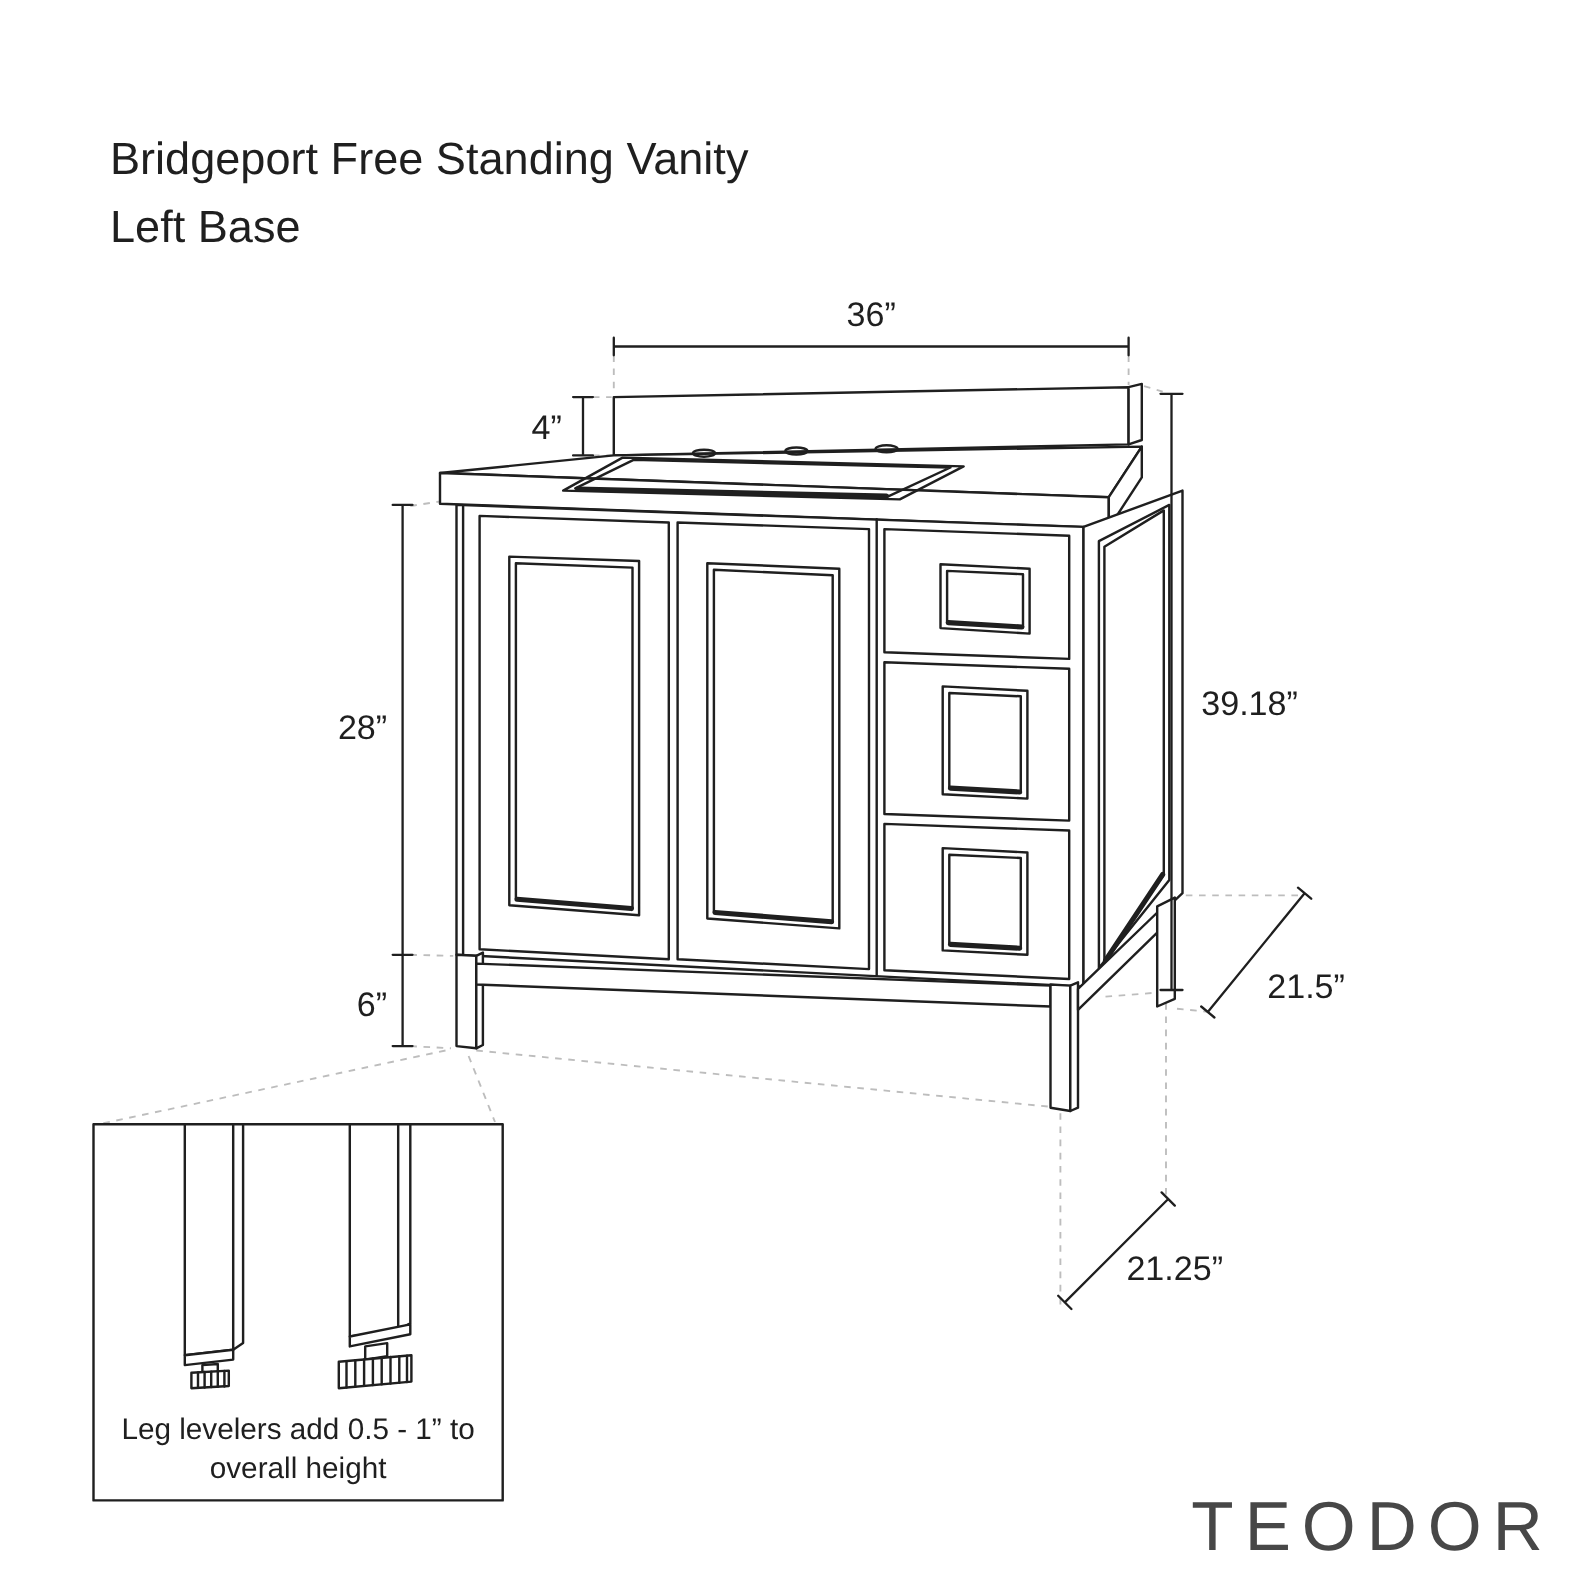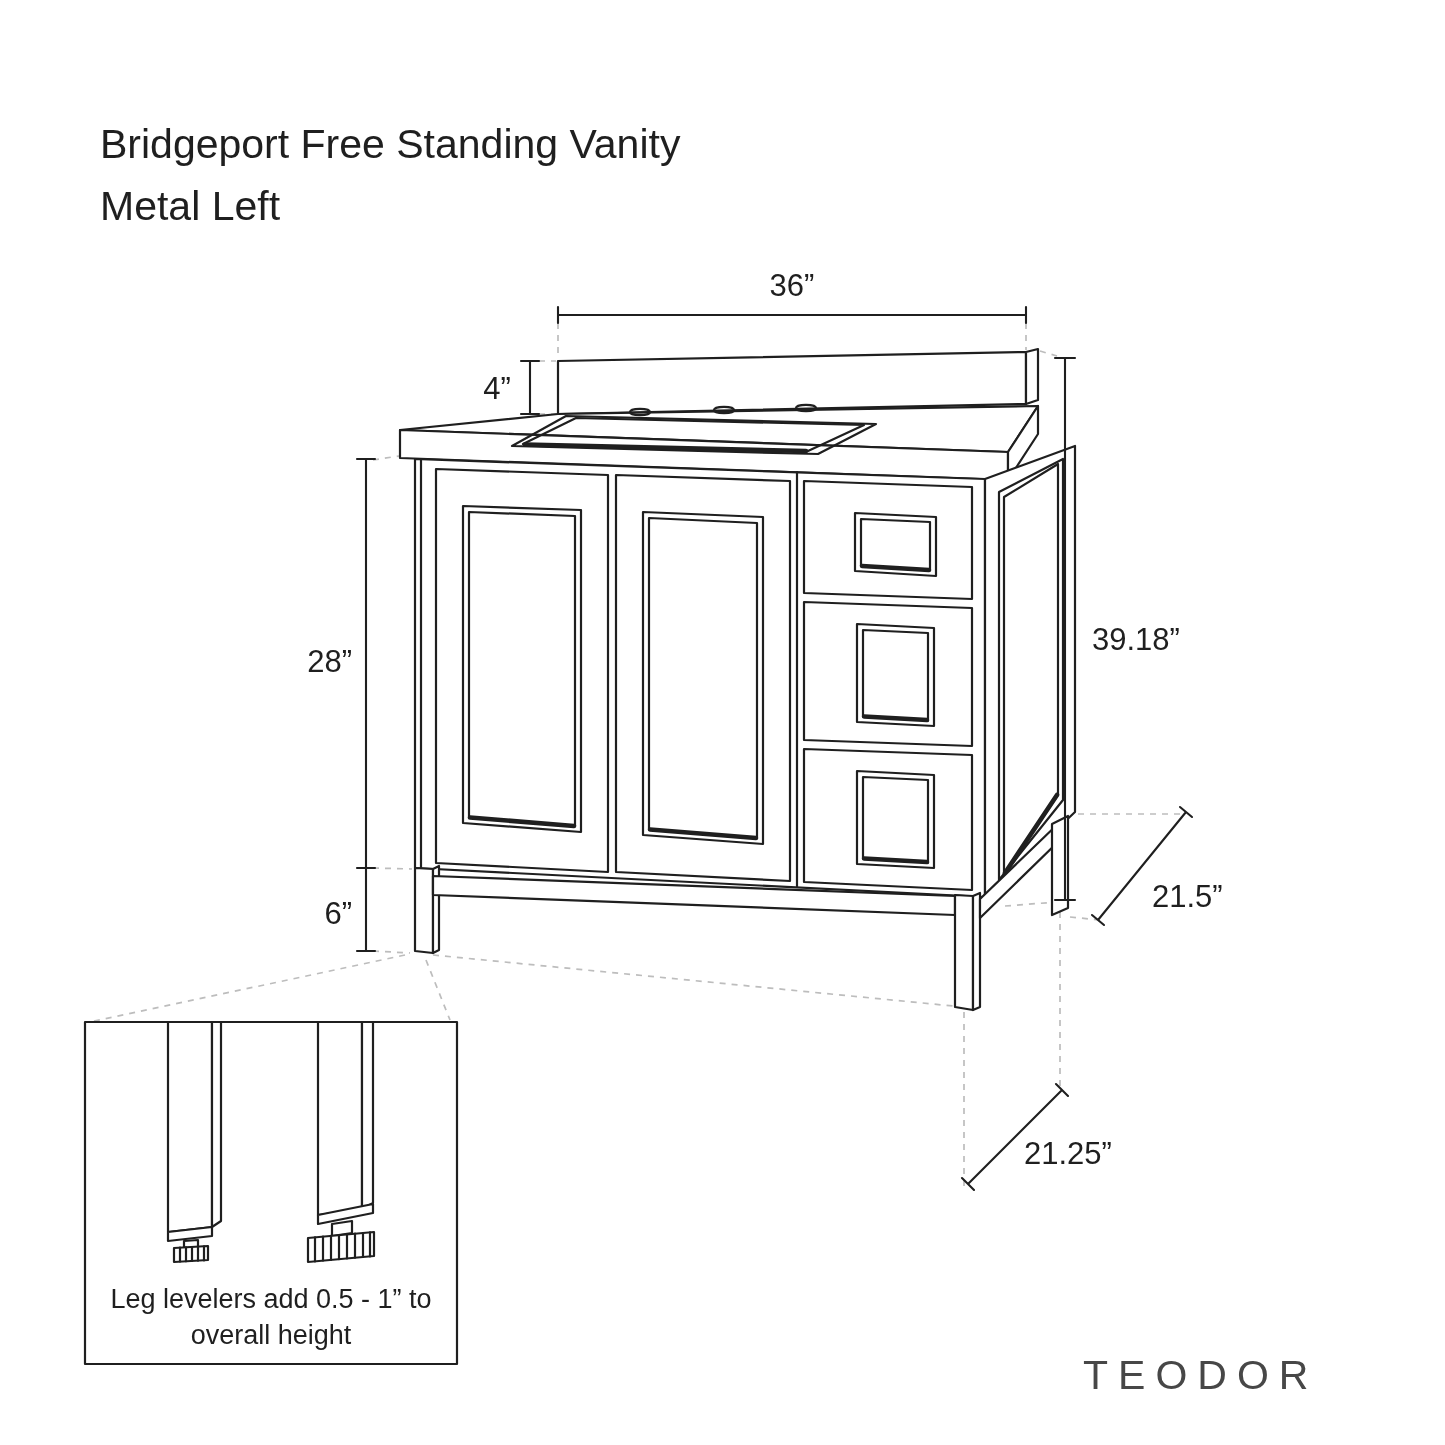--- a/index.html
+++ b/index.html
@@ -15,38 +15,38 @@
     font-family:"Liberation Sans",sans-serif;
   }
   .page-title{
     position:absolute;left:100px;top:88px;
     font-size:41px;line-height:62px;color:var(--line);
     letter-spacing:0px;
     margin-top:25px;
   }
   .brand{
     position:absolute;left:1083px;top:1352px;
-    font-size:41px;font-weight:100;letter-spacing:10px;
+    font-size:63px;font-weight:100;letter-spacing:10px;
     color:var(--brand);
   }
   svg{position:absolute;left:0;top:0;}
   .ln{fill:none;stroke:var(--line);stroke-width:2.2;stroke-linejoin:round;stroke-linecap:round;}
   .fw{fill:var(--background);stroke:var(--line);stroke-width:2.2;stroke-linejoin:round;}
   .shadow{fill:none;stroke:var(--line);stroke-width:4.6;stroke-linecap:round;}
   .dash{fill:none;stroke:var(--dashed);stroke-width:1.7;stroke-dasharray:6 6;}
   .dim{fill:none;stroke:var(--line);stroke-width:2.1;stroke-linecap:round;}
   .dim-text{font-family:"Liberation Sans",sans-serif;font-size:31px;fill:var(--line);}
   .inset-text{font-family:"Liberation Sans",sans-serif;font-size:27px;fill:var(--line);}
 </style>
 </head>
 <body>
 
 <div class="page-title">
   <div>Bridgeport Free Standing Vanity</div>
-  <div>Metal Left</div>
+  <div>Left Base</div>
 </div>
 
 <svg width="1445" height="1445" viewBox="0 0 1445 1445">
 
   <g>
     <path class="dash" d="M558,323 L558,359"></path>
     <path class="dash" d="M1026,323 L1026,350"></path>
     <path class="dash" d="M539,361 L556,361"></path>
     <path class="dash" d="M539,414 L556,414"></path>
     <path class="dash" d="M373,460 L399,456"></path>

